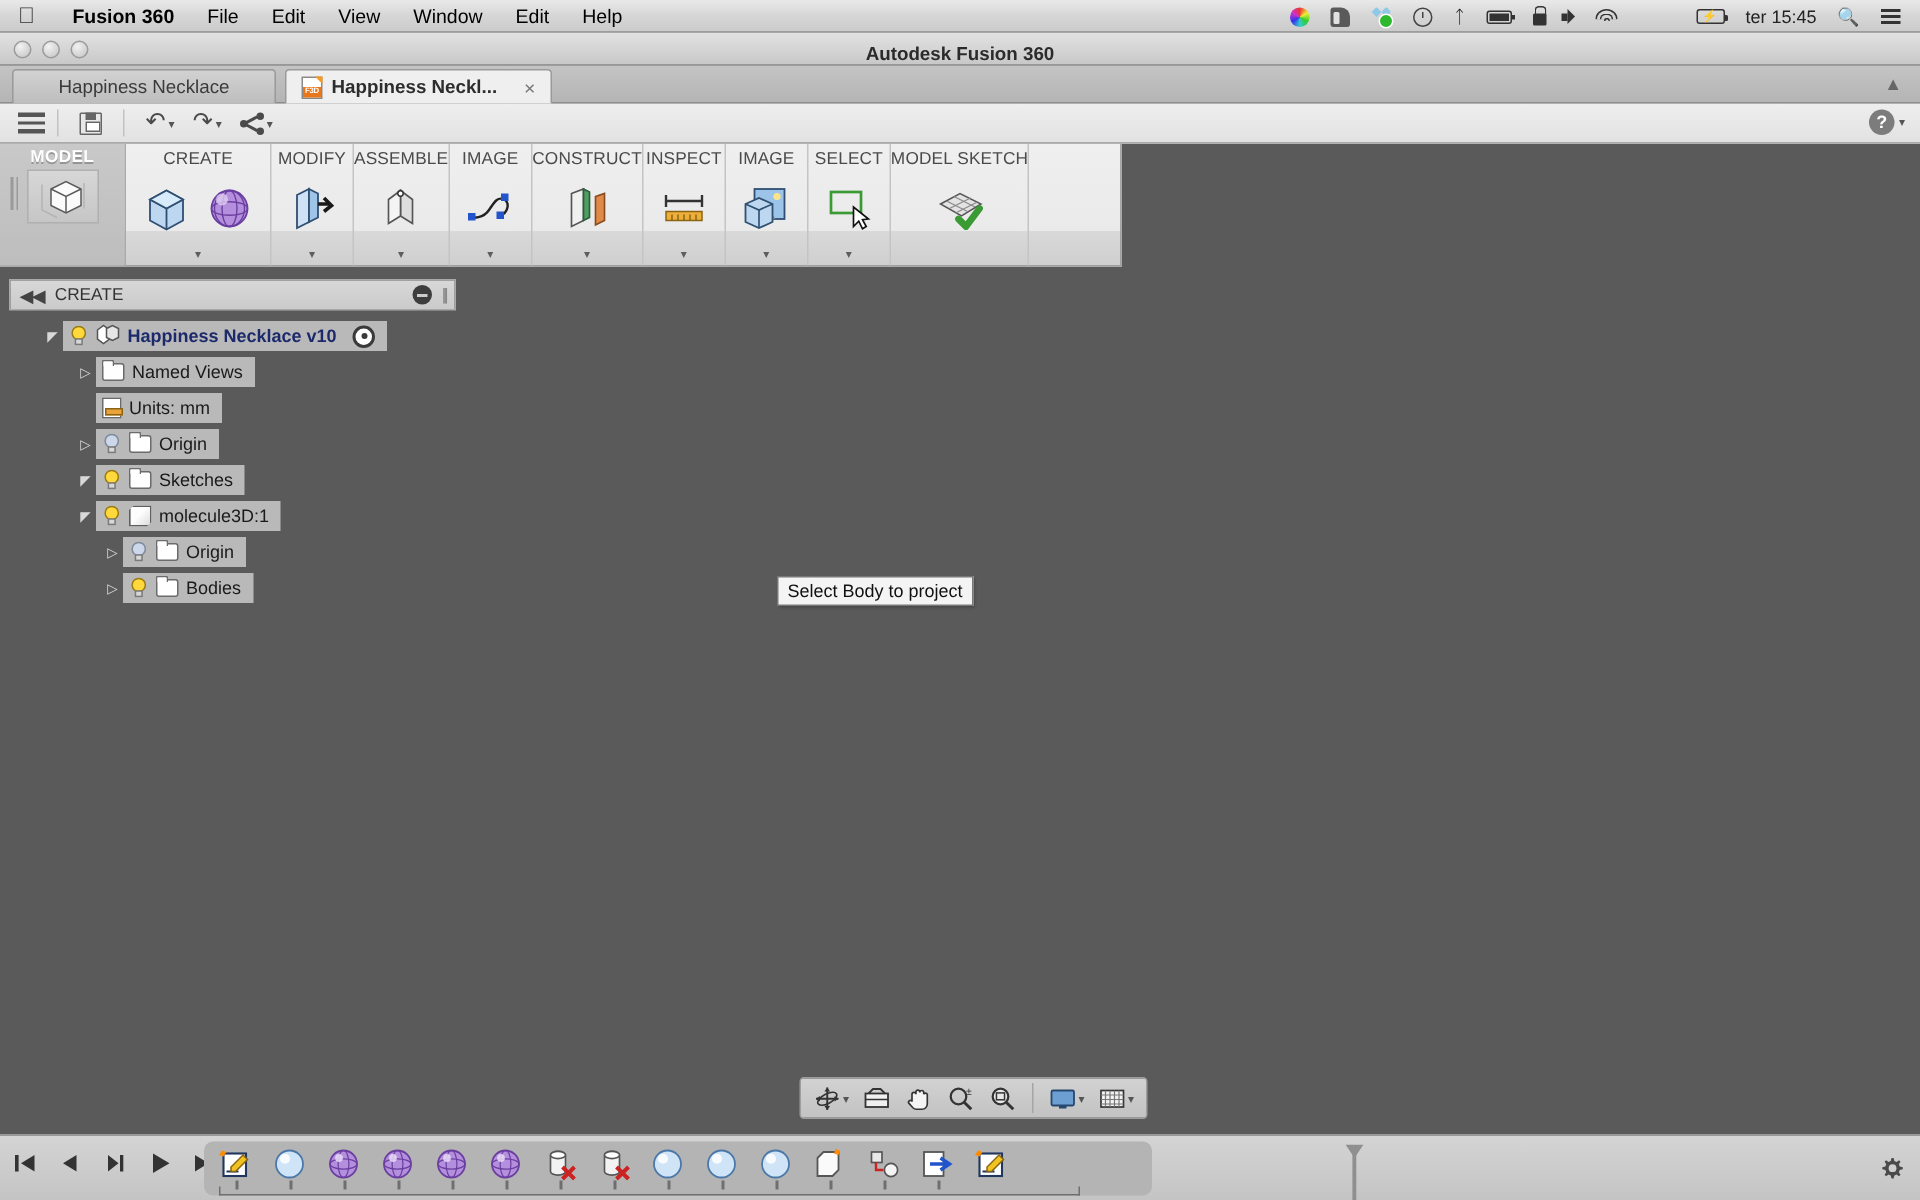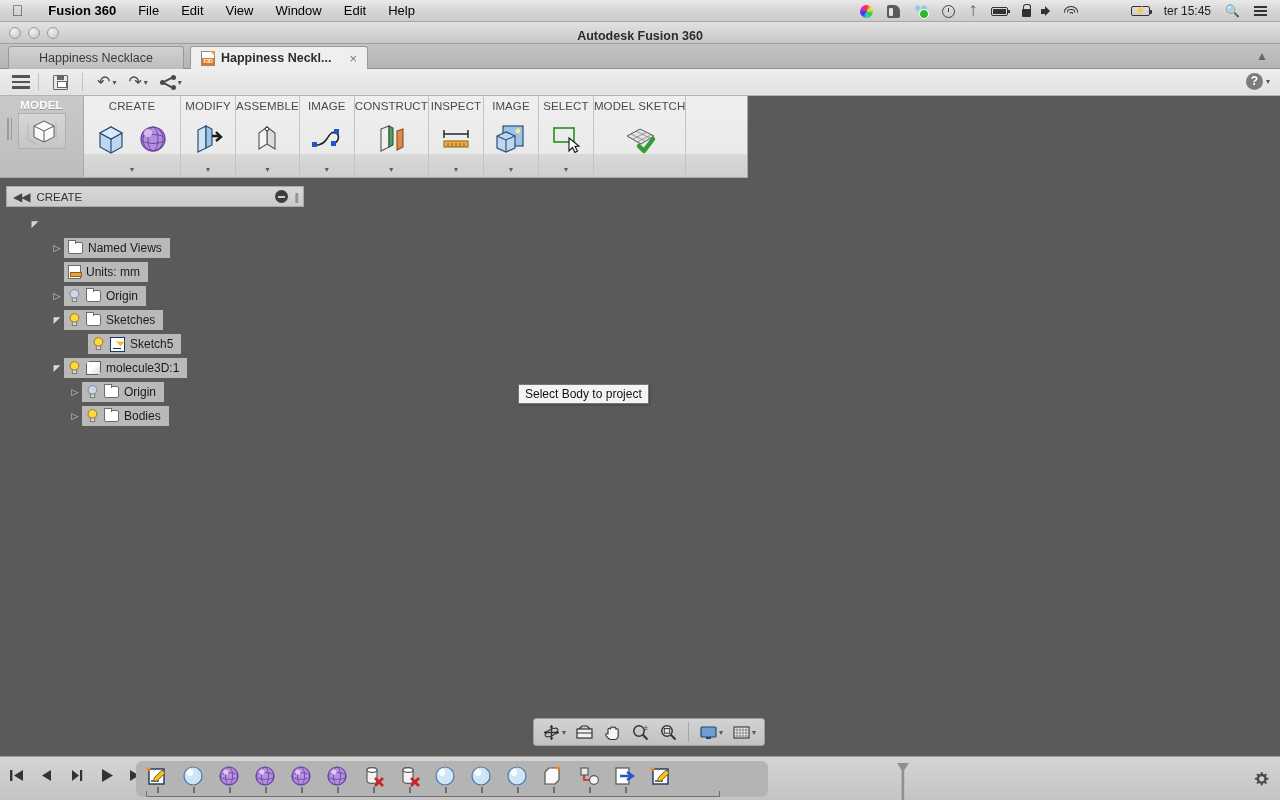--- a/index.html
+++ b/index.html
@@ -695,20 +695,36 @@
     <div class="bhead">
       <span class="dbl">◀◀</span>
       <span>CREATE</span>
       <span class="mini"></span>
       <span class="gr">|||</span>
     </div>
     <div class="tree">
 
       <div class="trow root" style="padding-left:22px">
         <span class="tgl">◤</span>
+        <span class="pill">
+          <span class="bulb">
+            <svg width="13" height="14" viewBox="0 0 13 14">
+                <circle cx="6.5" cy="5" r="4.4" fill="#ffd93b" stroke="#9a7b10"></circle>
+                <rect x="4.3" y="9" width="4.4" height="3.6" fill="#d8d8d8" stroke="#7a7a7a"></rect>
+              </svg>
+          </span>
+          <span>
+            <svg width="16" height="14" viewBox="0 0 16 14">
+                <polygon points="1,4 5,1 9,4 9,10 5,13 1,10" fill="#fff" stroke="#555"></polygon>
+                <polygon points="7,3 11,1 15,3 15,9 11,11 7,9" fill="#e6e6e6" stroke="#555"></polygon>
+              </svg>
+          </span>
+          <span class="lbl">Happiness Necklace v10</span>
+          <span class="tgtic"></span>
+        </span>
       </div>
 
       <div class="trow" style="padding-left:44px">
         <span class="tgl">▷</span>
         <span class="pill">
             <span class="folder"></span>
           <span>Named Views</span>
           </span>
       </div>
 
@@ -741,32 +757,20 @@
                 <circle cx="6.5" cy="5" r="4.4" fill="#ffd93b" stroke="#9a7b10"></circle>
                 <rect x="4.3" y="9" width="4.4" height="3.6" fill="#d8d8d8" stroke="#7a7a7a"></rect>
               </svg>
           </span>
           <span class="folder"></span>
           <span>Sketches</span>
           </span>
       </div>
 
 
-      <div class="trow" style="padding-left:82px">
-        <span class="pill">
-          <span class="bulb">
-            <svg width="13" height="14" viewBox="0 0 13 14">
-                <circle cx="6.5" cy="5" r="4.4" fill="#ffd93b" stroke="#9a7b10"></circle>
-                <rect x="4.3" y="9" width="4.4" height="3.6" fill="#d8d8d8" stroke="#7a7a7a"></rect>
-              </svg>
-          </span>
-          <span class="skic"></span>
-          <span>Sketch5</span>
-          </span>
-      </div>
 
       <div class="trow" style="padding-left:44px">
         <span class="tgl">◤</span>
         <span class="pill">
           <span class="bulb">
             <svg width="13" height="14" viewBox="0 0 13 14">
                 <circle cx="6.5" cy="5" r="4.4" fill="#ffd93b" stroke="#9a7b10"></circle>
                 <rect x="4.3" y="9" width="4.4" height="3.6" fill="#d8d8d8" stroke="#7a7a7a"></rect>
               </svg>
           </span>

